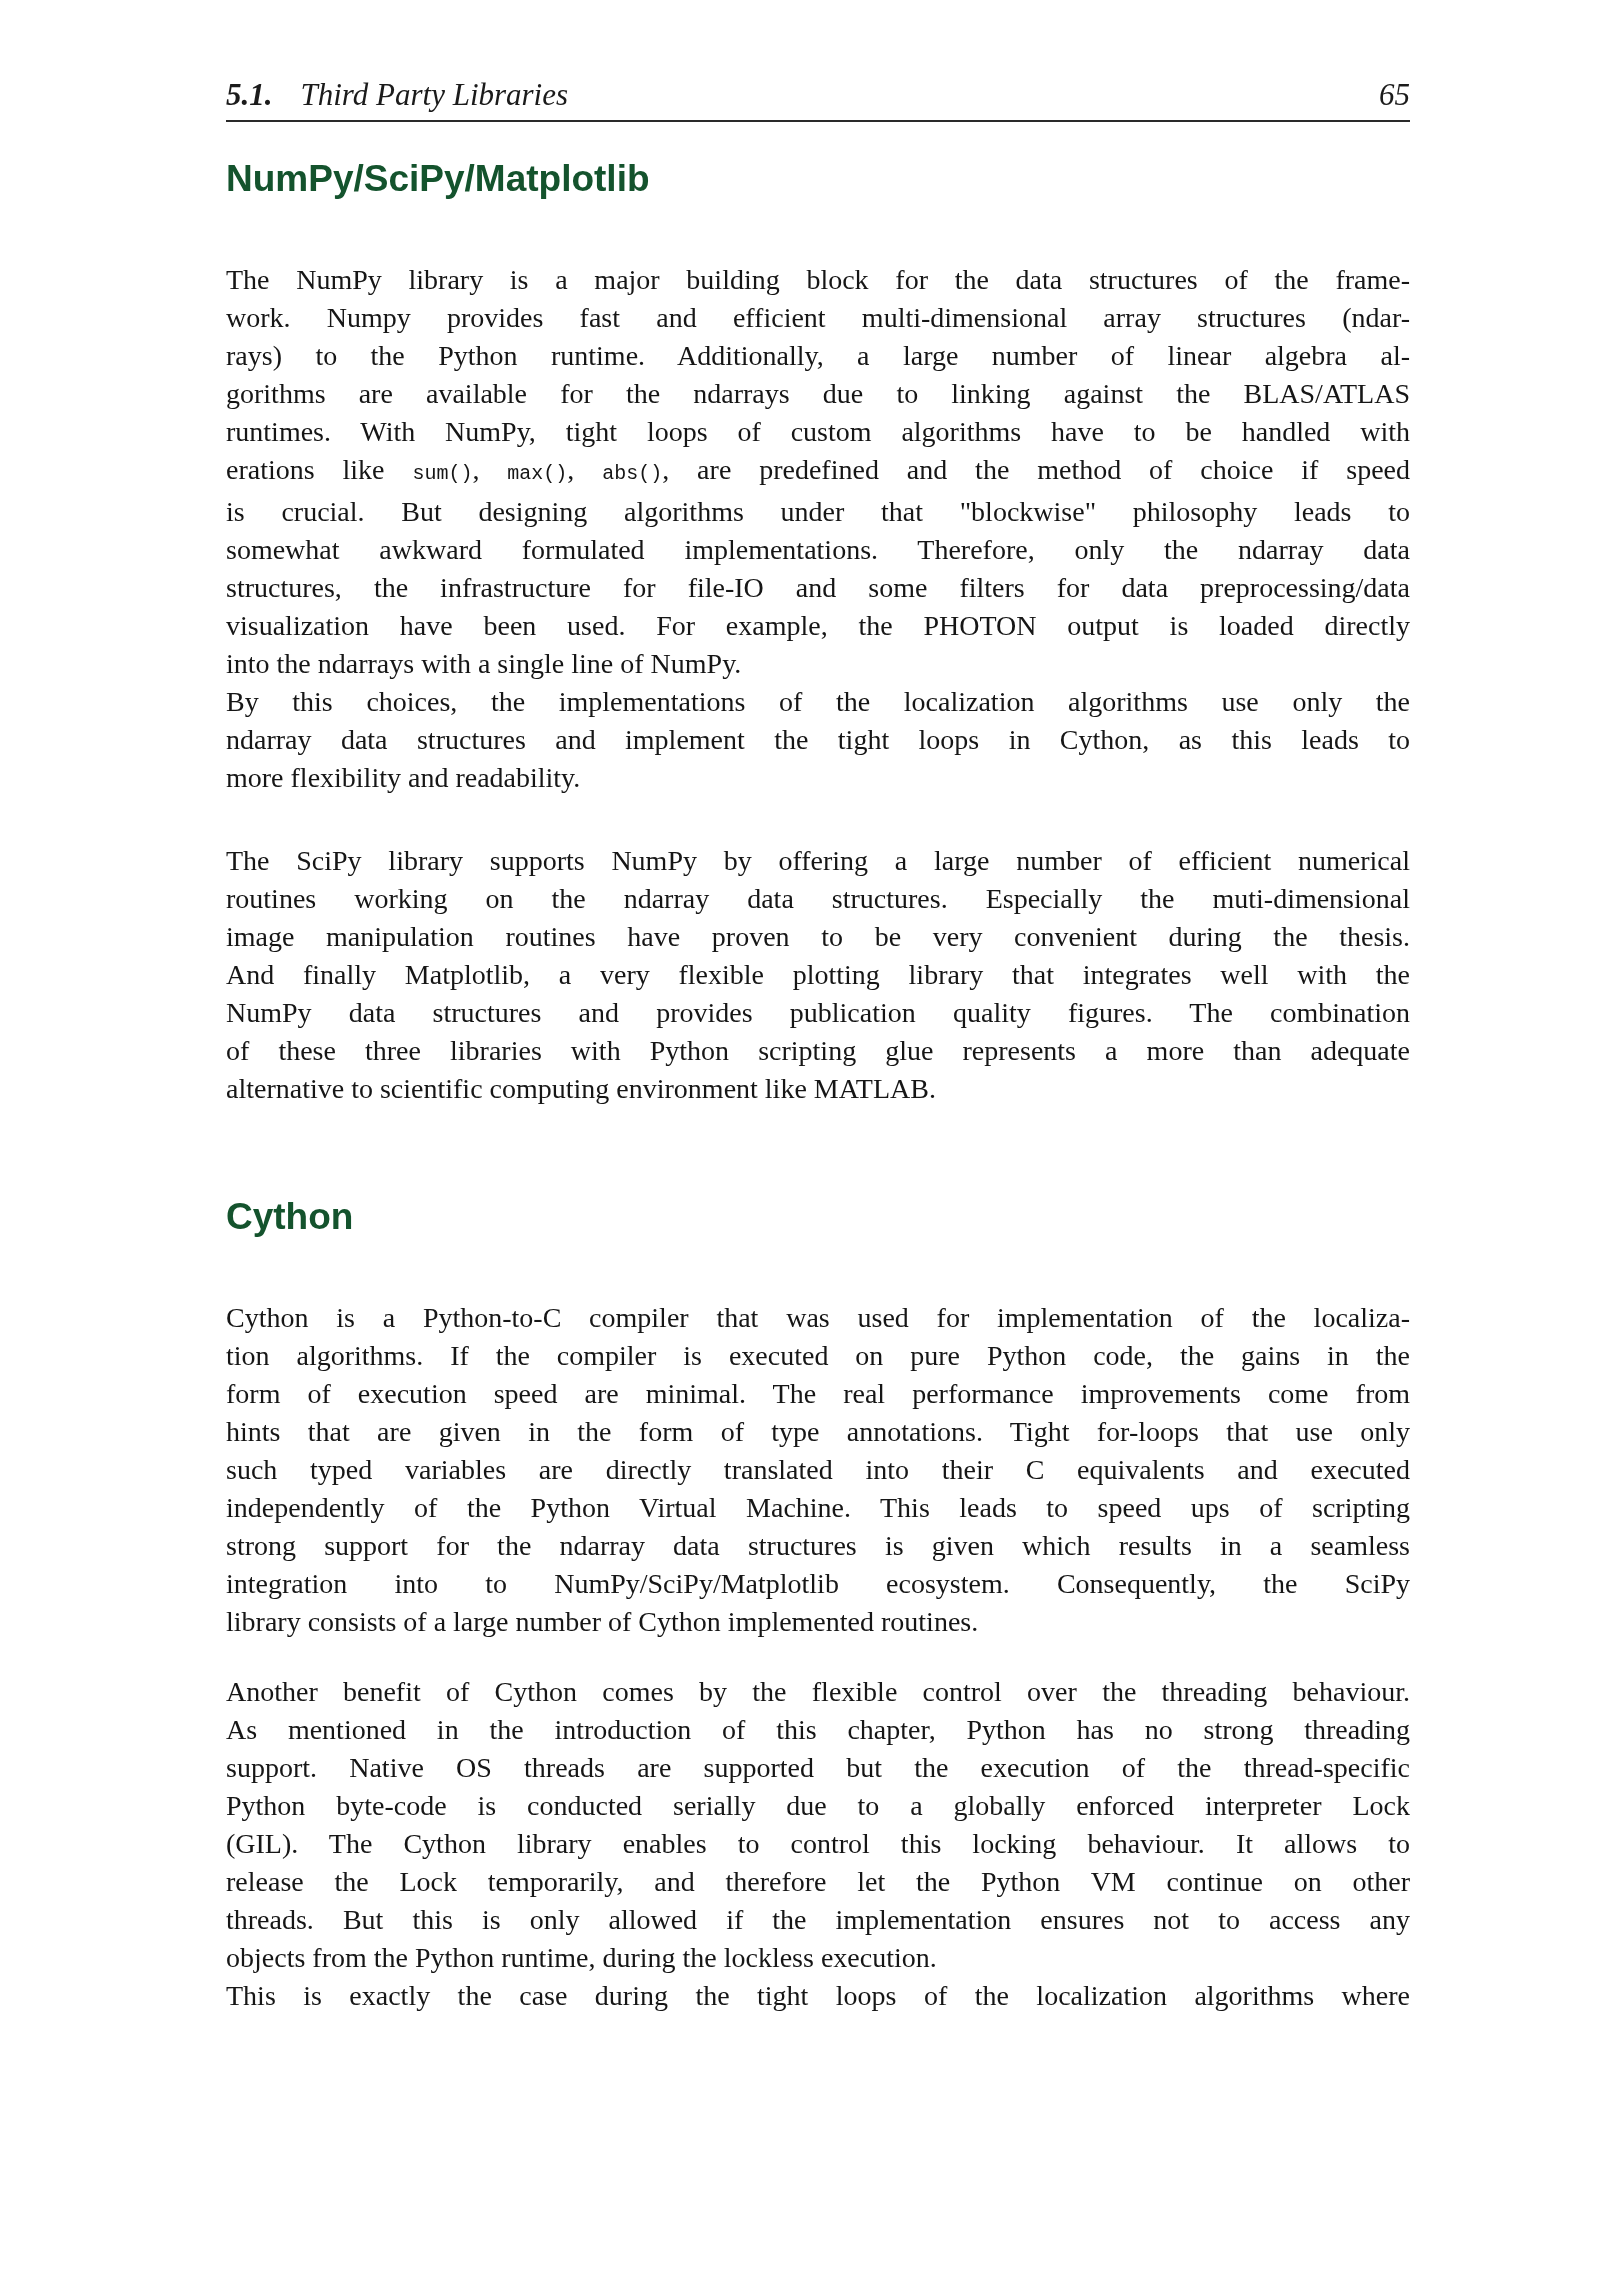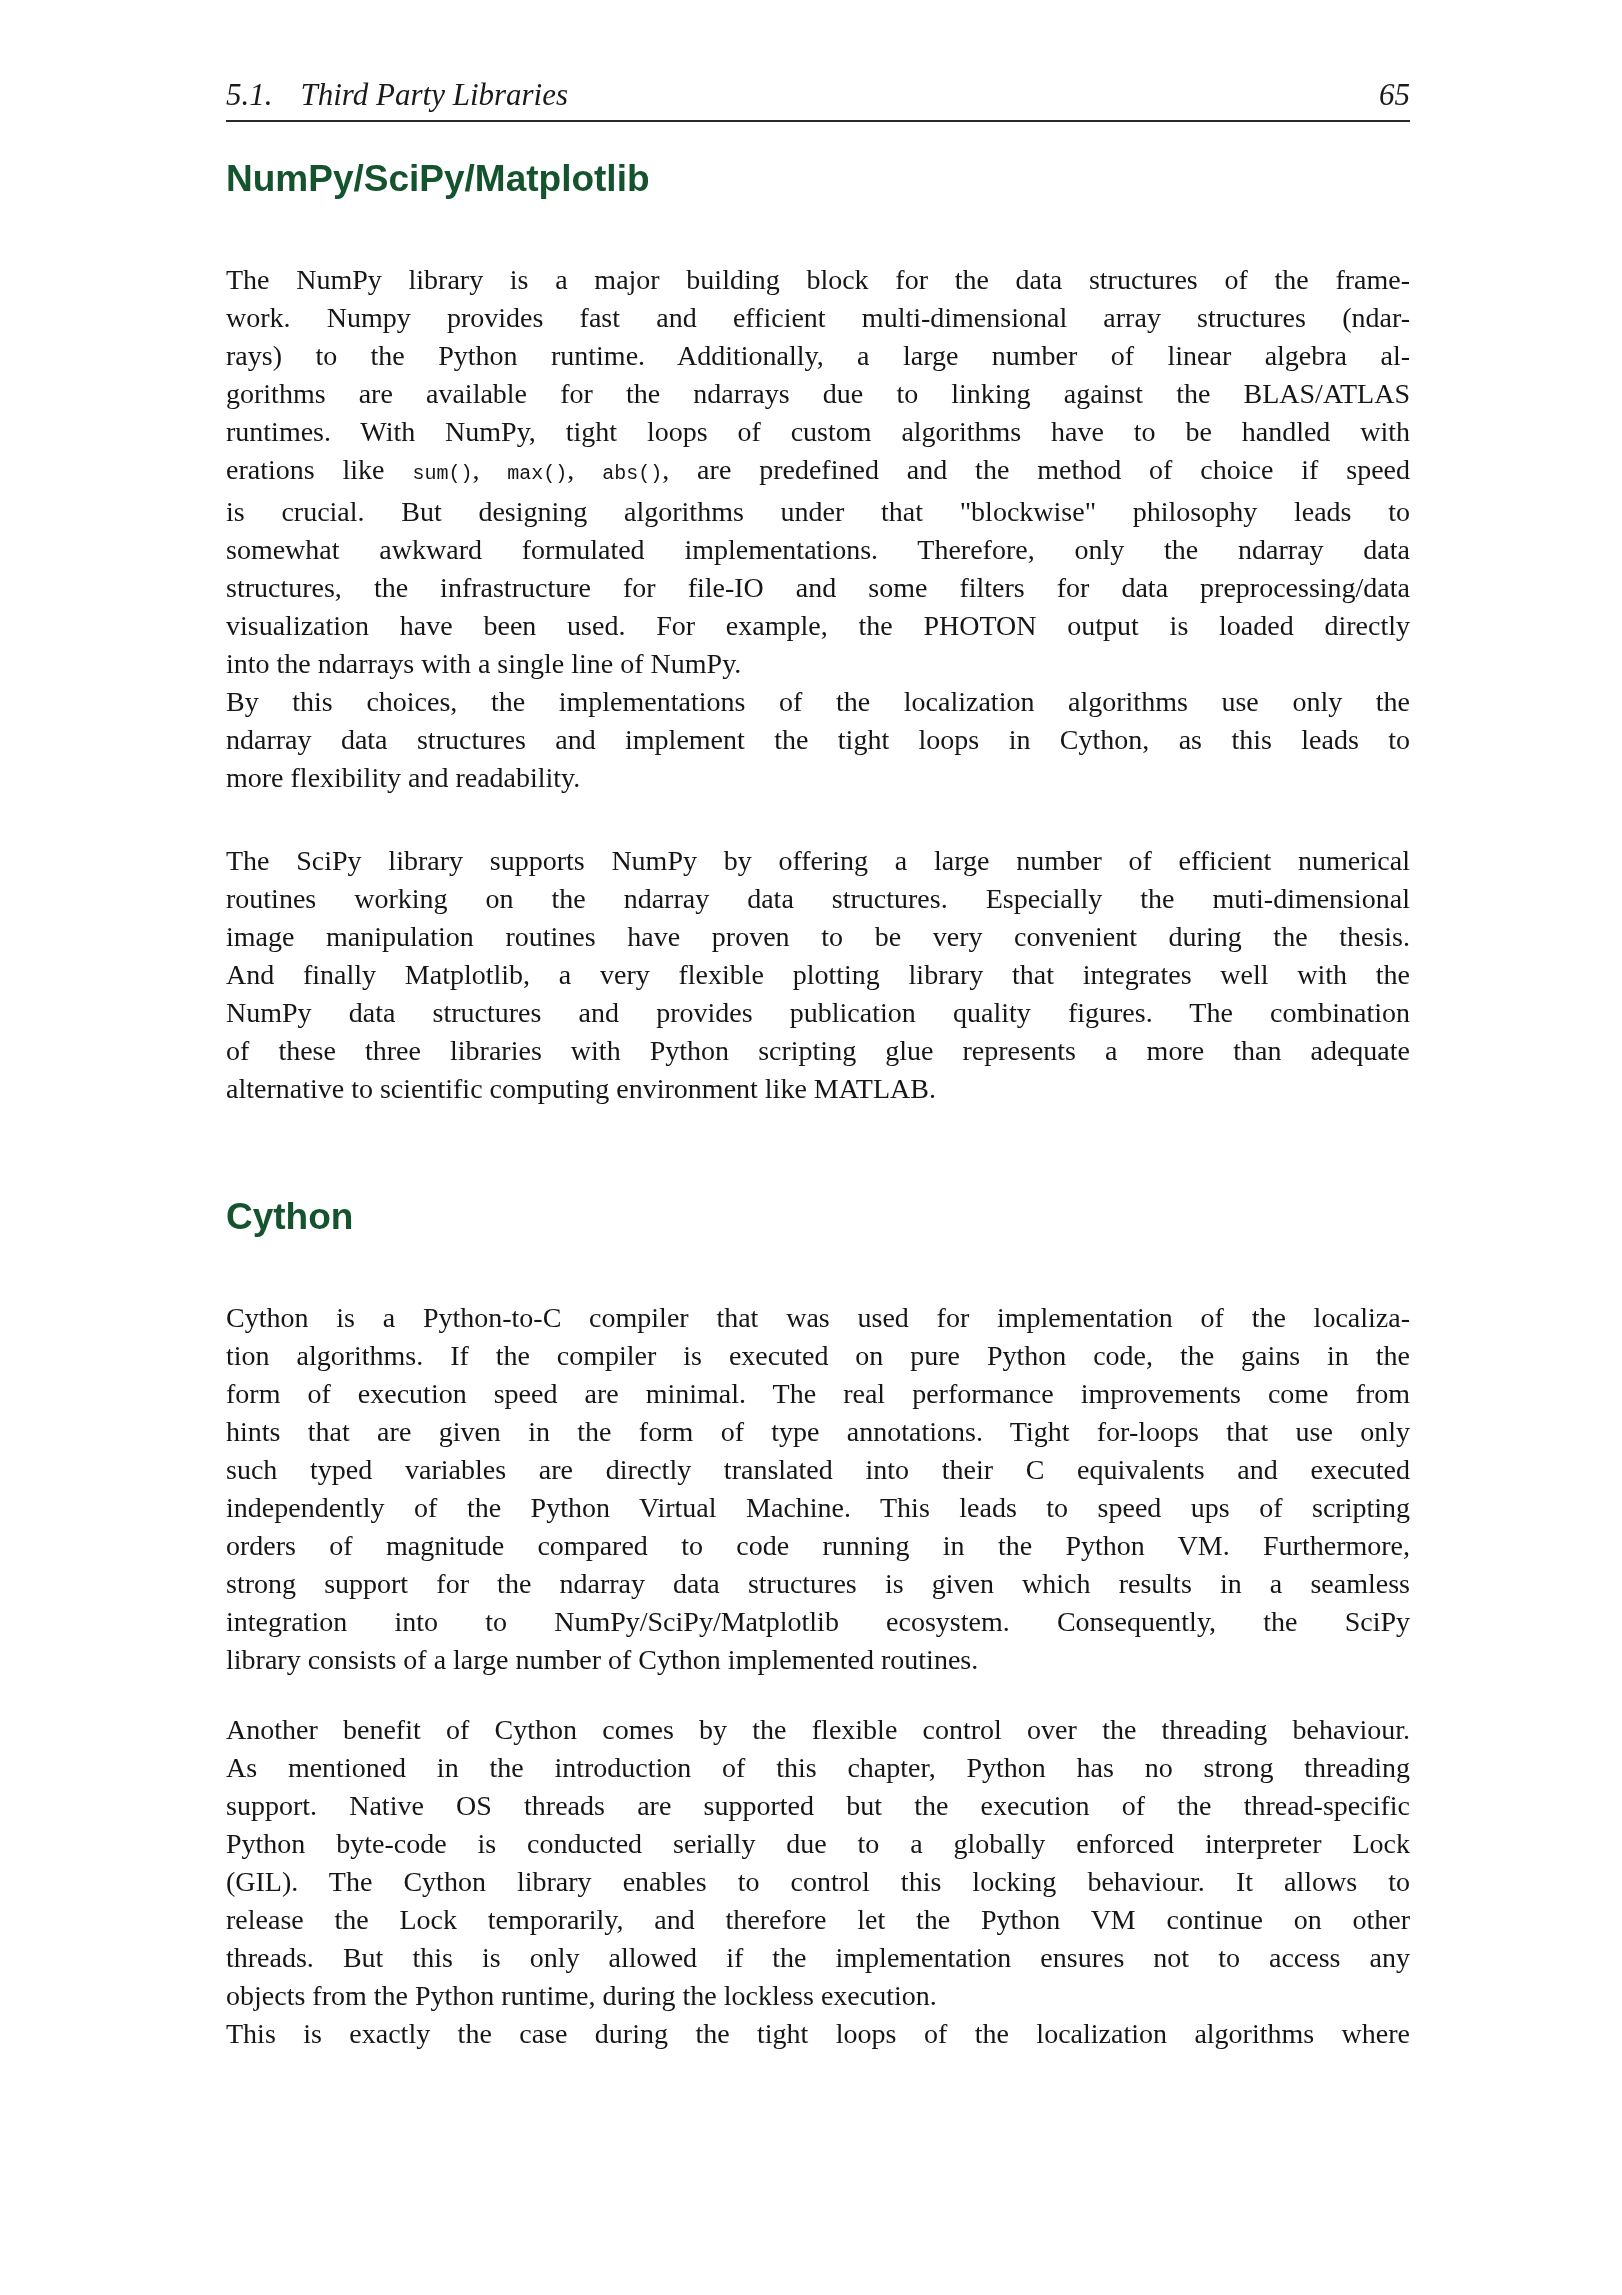--- a/index.html
+++ b/index.html
@@ -8,21 +8,21 @@
     background:#ffffff; color:#161616;
     font-family:"Liberation Serif","DejaVu Serif",serif;
   }
   .content { padding:0 213px 0 226px; }
 
   .running-header {
     margin-top:78px; display:flex; justify-content:space-between; align-items:baseline;
     font-style:italic; font-size:31px; line-height:34px; color:#1b1b1b;
   }
   .running-left { display:flex; }
-  .section-number { margin-right:28px; }
+  .section-number { margin-right:28px;font-weight:bold; }
   .header-rule { margin-top:8px; height:1.6px; background:#2a2a2a; }
 
   .sec-heading {
     font-family:"Liberation Sans","DejaVu Sans",sans-serif; font-weight:bold;
     font-size:37px; line-height:41px; color:#14532d; margin:36px 0 0 0;
   }
   .sec-heading.h-gap { margin-top:88px; }
 
   .para { font-size:28px; line-height:38px; }
   .p-first { margin-top:62px; }
@@ -93,21 +93,20 @@
 
     <h2 class="sec-heading h-gap">Cython</h2>
 
     <div class="para p-first">
         <div class="tline">Cython is a Python-to-C compiler that was used for implementation of the localiza-</div>
         <div class="tline">tion algorithms. If the compiler is executed on pure Python code, the gains in the</div>
         <div class="tline">form of execution speed are minimal. The real performance improvements come from</div>
         <div class="tline">hints that are given in the form of type annotations. Tight for-loops that use only</div>
         <div class="tline">such typed variables are directly translated into their C equivalents and executed</div>
         <div class="tline">independently of the Python Virtual Machine. This leads to speed ups of scripting</div>
-        <div class="tline">orders of magnitude compared to code running in the Python VM. Furthermore,</div>
         <div class="tline">strong support for the ndarray data structures is given which results in a seamless</div>
         <div class="tline">integration into to NumPy/SciPy/Matplotlib ecosystem. Consequently, the SciPy</div>
         <div class="tline last">library consists of a large number of Cython implemented routines.</div>
       </div>
 
     <div class="para p-gap2">
         <div class="tline">Another benefit of Cython comes by the flexible control over the threading behaviour.</div>
         <div class="tline">As mentioned in the introduction of this chapter, Python has no strong threading</div>
         <div class="tline">support. Native OS threads are supported but the execution of the thread-specific</div>
         <div class="tline">Python byte-code is conducted serially due to a globally enforced interpreter Lock</div>

